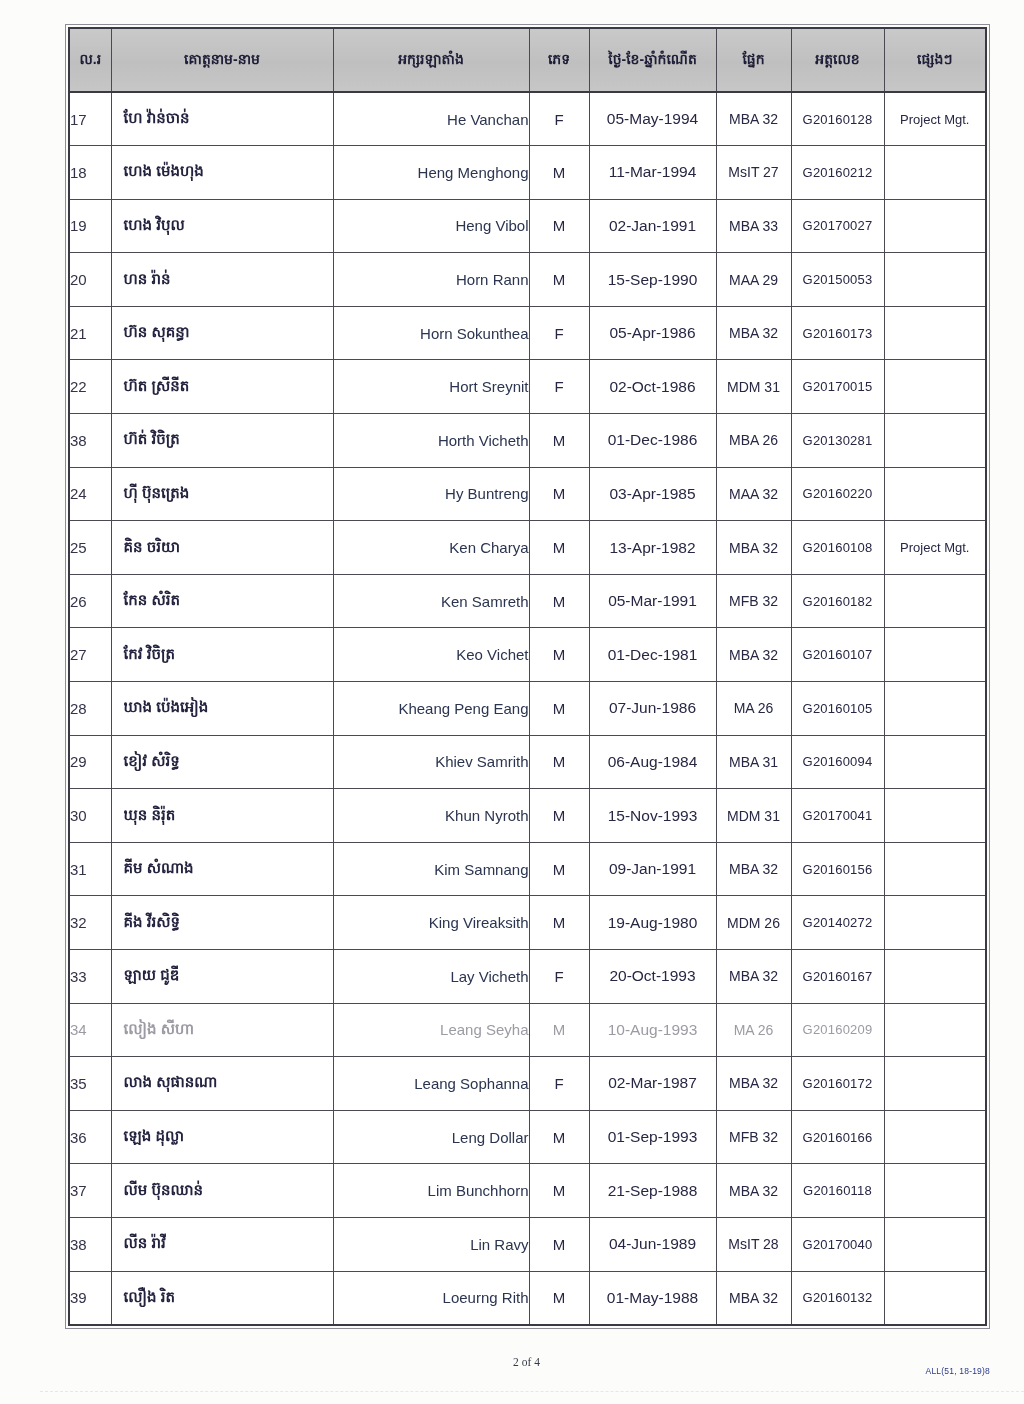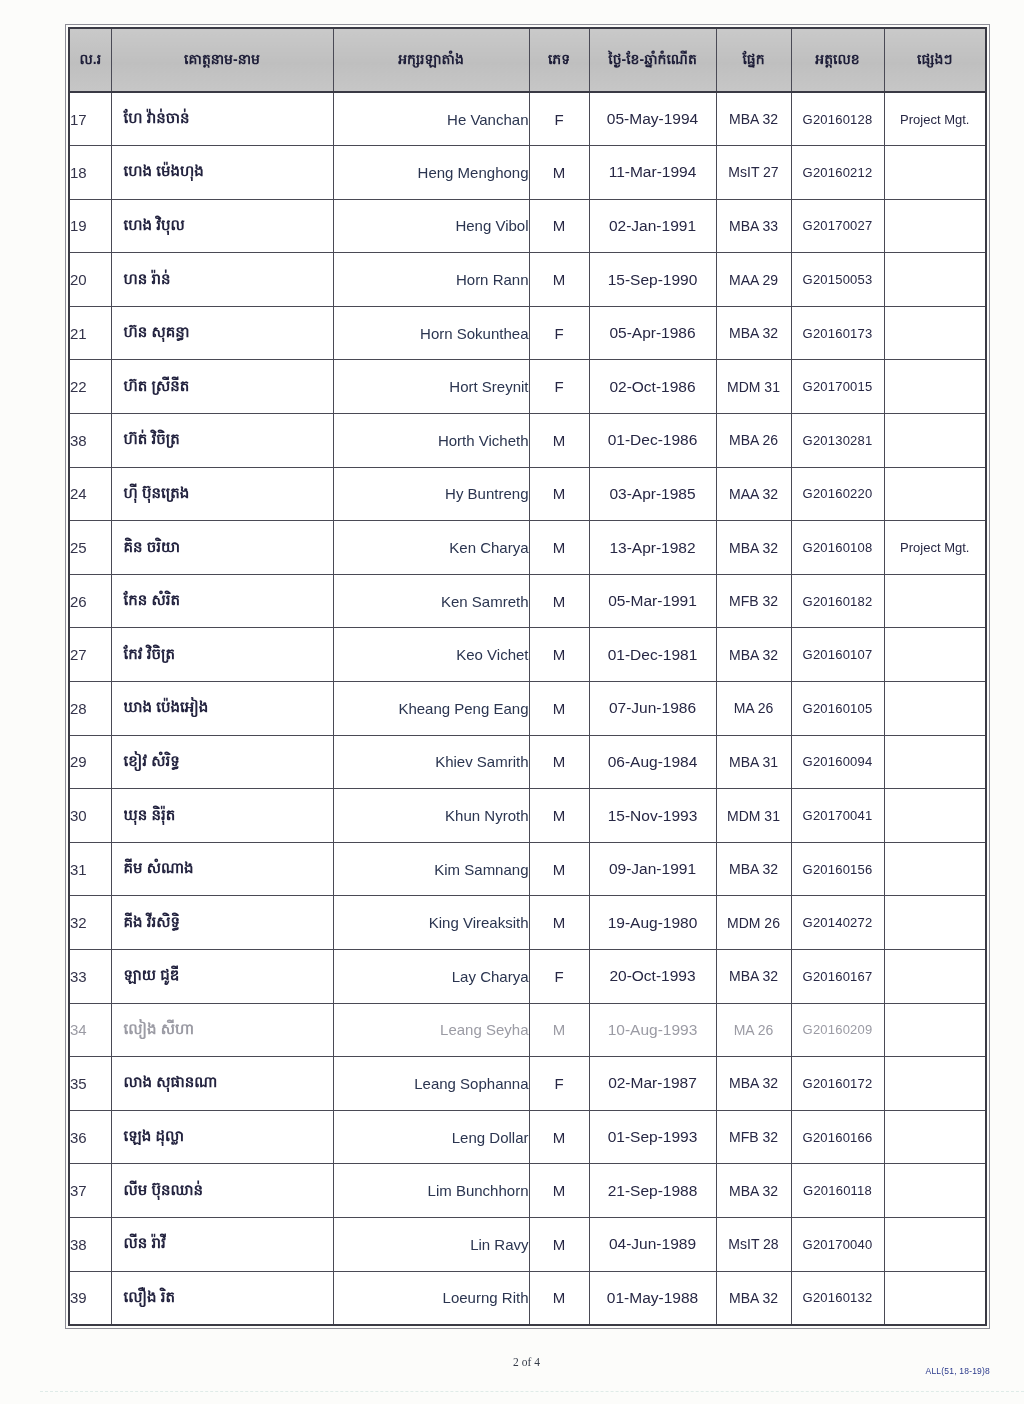--- a/index.html
+++ b/index.html
@@ -282,21 +282,21 @@
             <td class="c2">King  Vireaksith</td>
             <td class="c3">M</td>
             <td class="c4">19-Aug-1980</td>
             <td class="c5">MDM 26</td>
             <td class="c6">G20140272</td>
             <td class="c7"></td>
           </tr>
           <tr>
             <td class="c0">33</td>
             <td class="c1">ឡាយ ជូឌី</td>
-            <td class="c2">Lay  Charya</td>
+            <td class="c2">Lay  Vicheth</td>
             <td class="c3">F</td>
             <td class="c4">20-Oct-1993</td>
             <td class="c5">MBA 32</td>
             <td class="c6">G20160167</td>
             <td class="c7"></td>
           </tr>
           <tr class="faded">
             <td class="c0">34</td>
             <td class="c1">លៀង សីហា</td>
             <td class="c2">Leang  Seyha</td>

